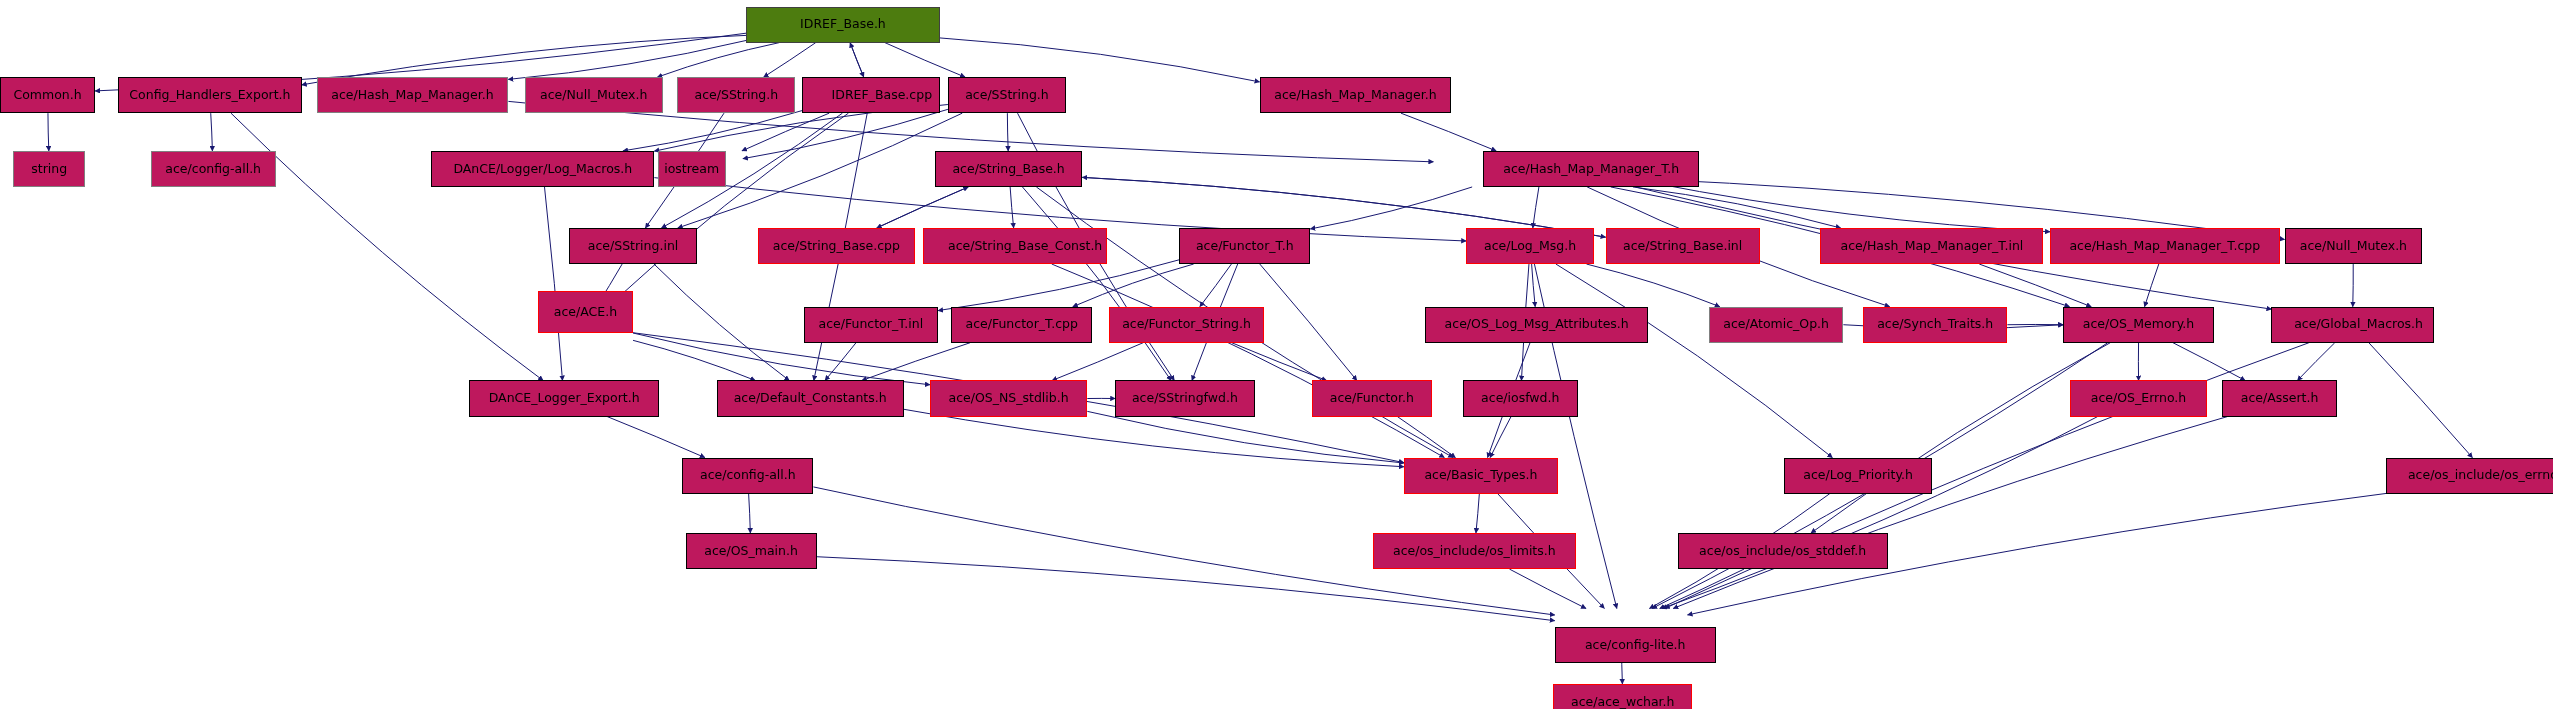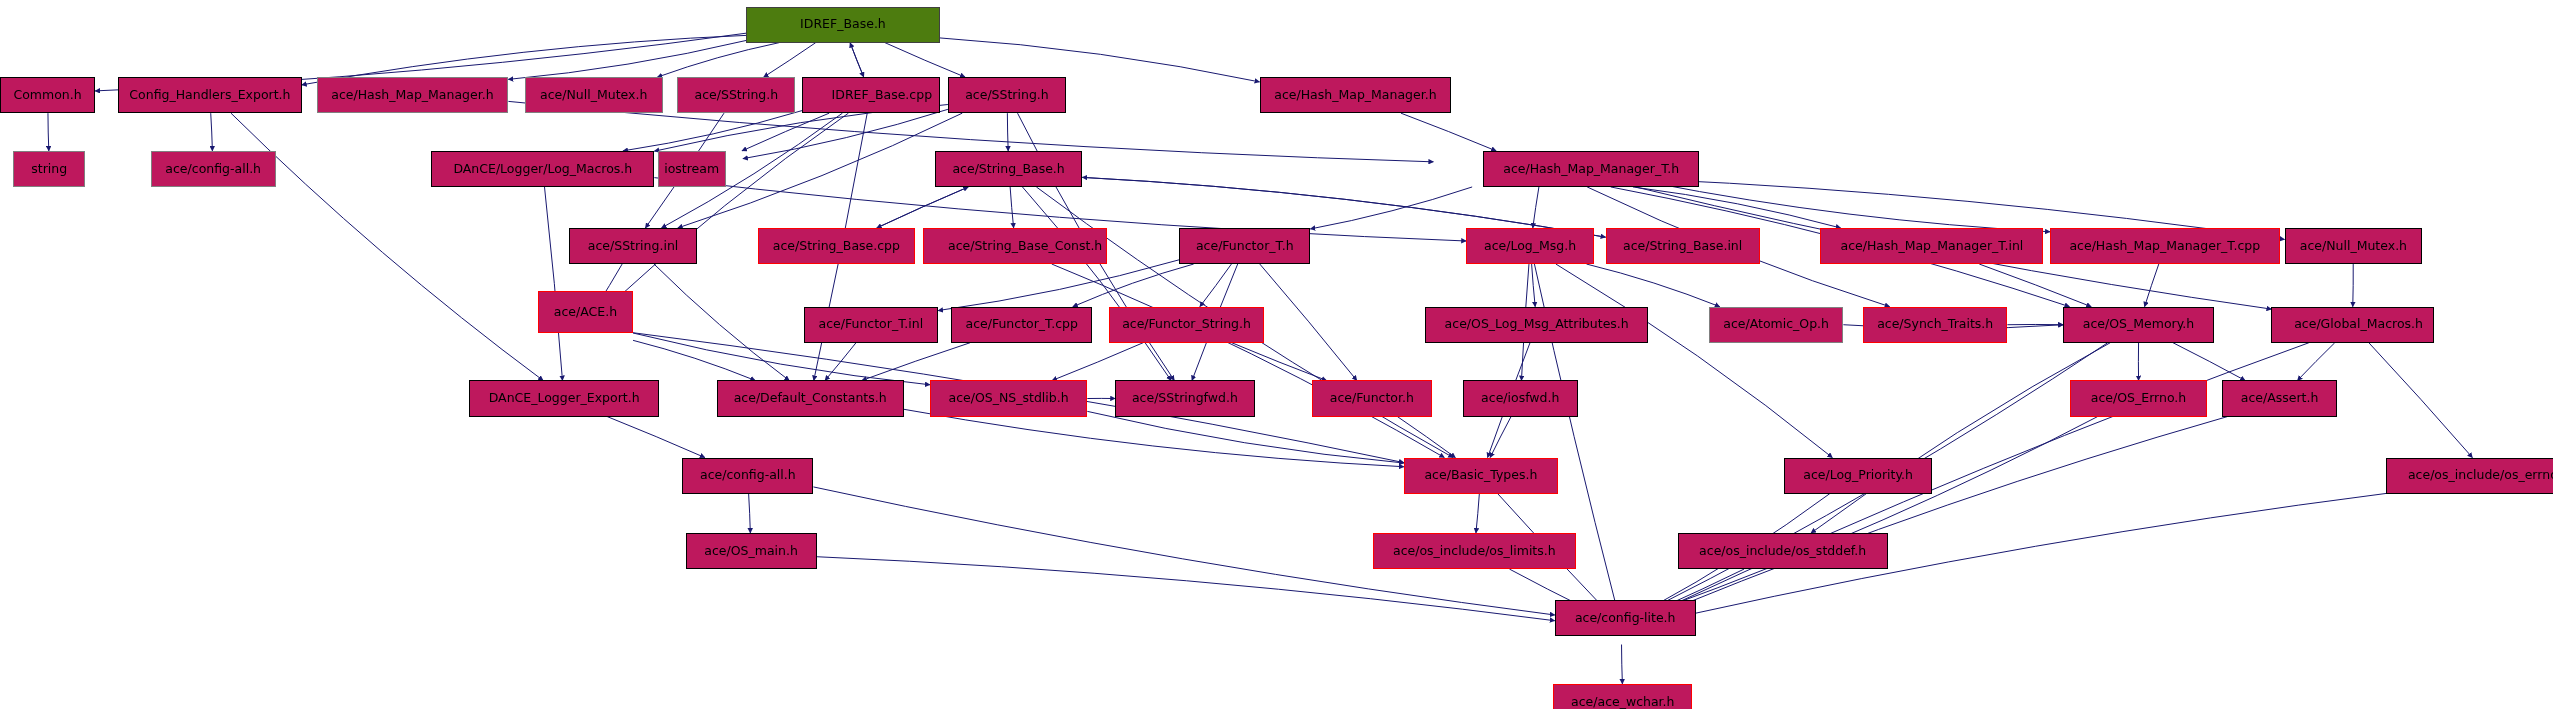--- a/index.html
+++ b/index.html
@@ -194,16 +194,16 @@
       <div class="node black" style="left: 1462.88px; top: 380.48px; width: 114.8px; height: 36.08px;">ace/iosfwd.h</div>
       <div class="node red" style="left: 2069.68px; top: 380.48px; width: 137.76px; height: 36.08px;">ace/OS_Errno.h</div>
       <div class="node black" style="left: 2222.2px; top: 380.48px; width: 114.8px; height: 36.08px;">ace/Assert.h</div>
       <div class="node black" style="left: 682.24px; top: 457.56px; width: 131.2px; height: 36.08px;">ace/config-all.h</div>
       <div class="node red" style="left: 1403.84px; top: 457.56px; width: 154.16px; height: 36.08px;">ace/Basic_Types.h</div>
       <div class="node black" style="left: 1784.32px; top: 457.56px; width: 147.6px; height: 36.08px;">ace/Log_Priority.h</div>
       <div class="node black" style="left: 2386.2px; top: 457.56px; width: 205px; height: 36.08px;">ace/os_include/os_errno.h</div>
       <div class="node black" style="left: 685.52px; top: 533px; width: 131.2px; height: 36.08px;">ace/OS_main.h</div>
       <div class="node red" style="left: 1372.68px; top: 533px; width: 203.36px; height: 36.08px;">ace/os_include/os_limits.h</div>
       <div class="node black" style="left: 1677.72px; top: 533px; width: 209.92px; height: 36.08px;">ace/os_include/os_stddef.h</div>
-      <div class="node black" style="left: 1554.72px; top: 600px; width: 141px; height: 36.08px;">ace/config-lite.h</div>
+      <div class="node black" style="left: 1554.72px; top: 627px; width: 161px; height: 36.08px;">ace/config-lite.h</div>
       <div class="node red" style="left: 1553.08px; top: 683.88px; width: 139.4px; height: 36.08px;">ace/ace_wchar.h</div>
     </div>
 </div>
 
 </body></html>

